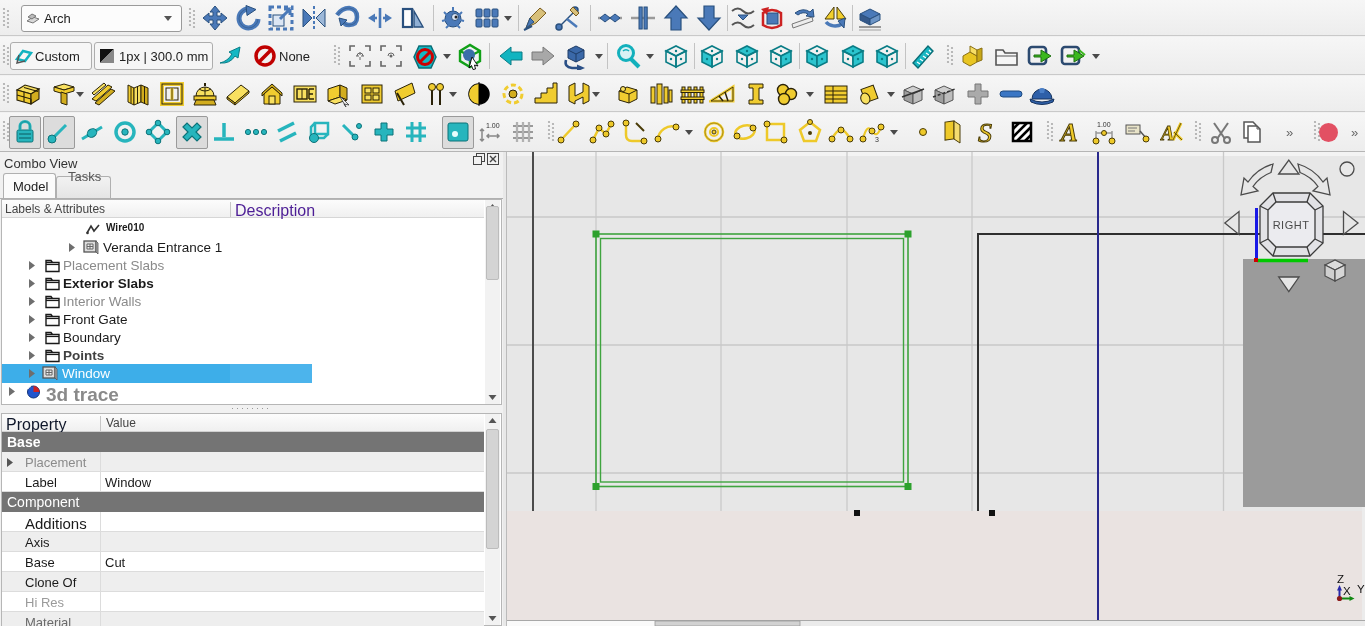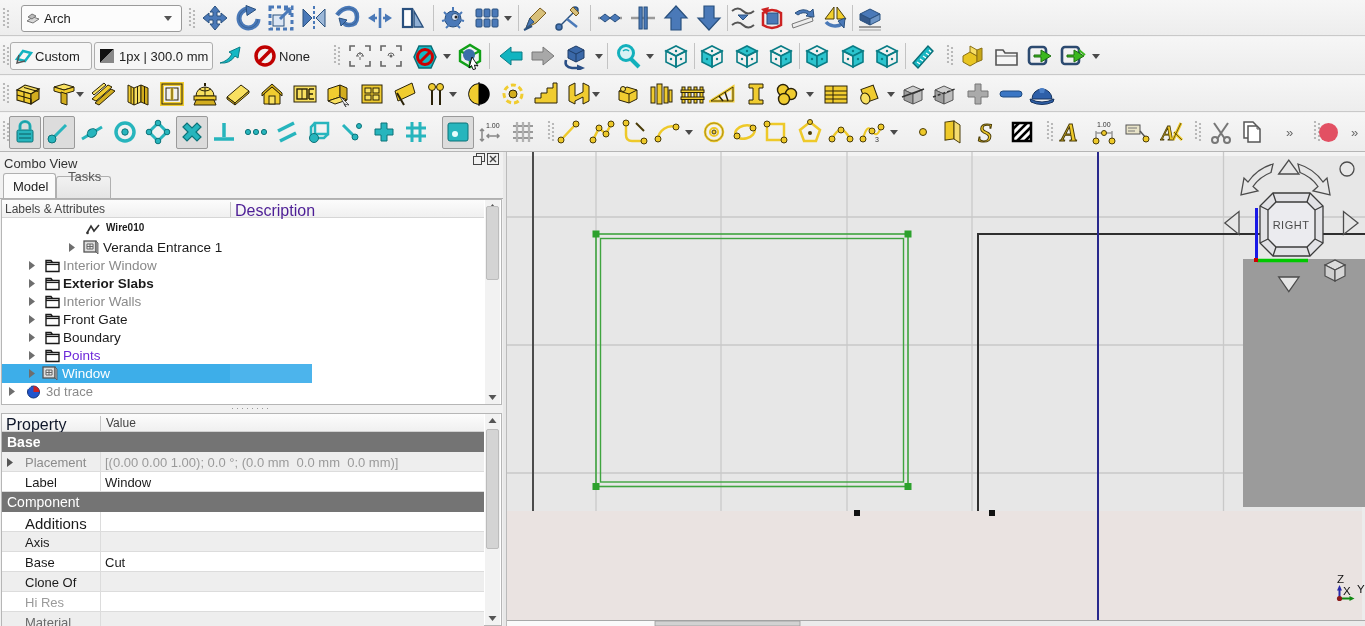--- a/index.html
+++ b/index.html
@@ -880,21 +880,21 @@
       <path d="M4 4 h6 v5 h-6 Z M7 4 v5 M4 6.5 h6" stroke="#666" fill="#eee"></path>
     </svg>
 <div style="position:absolute;left:103px;top:240px;font-size:13.5px;color:#1a1a1a;font-weight:normal">Veranda Entrance 1</div>
 <svg style="position:absolute;left:28px;top:261px" width="8" height="9">
       <path d="M1 0 L7 4.5 L1 9 Z" fill="#6e6e6e"></path>
     </svg>
 <svg style="position:absolute;left:45px;top:259px" width="15" height="14">
       <path d="M1 3.5 L1 12.5 L14 12.5 L14 3.5 Z M1 3.5 L1 1.5 L6 1.5 L7.5 3.5" fill="#fdfdfd" stroke="#1a1a1a" stroke-width="1.4"></path>
       <path d="M1 5.5 L14 5.5" stroke="#1a1a1a" stroke-width="1.2"></path>
     </svg>
-<div style="position:absolute;left:63px;top:258px;font-size:13.5px;color:#8a8a8a;font-weight:normal">Interior Window</div>
+<div style="position:absolute;left:63px;top:258px;font-size:13.5px;color:#8a8a8a;font-weight:normal">Placement Slabs</div>
 <svg style="position:absolute;left:28px;top:279px" width="8" height="9">
       <path d="M1 0 L7 4.5 L1 9 Z" fill="#6e6e6e"></path>
     </svg>
 <svg style="position:absolute;left:45px;top:277px" width="15" height="14">
       <path d="M1 3.5 L1 12.5 L14 12.5 L14 3.5 Z M1 3.5 L1 1.5 L6 1.5 L7.5 3.5" fill="#fdfdfd" stroke="#1a1a1a" stroke-width="1.4"></path>
       <path d="M1 5.5 L14 5.5" stroke="#1a1a1a" stroke-width="1.2"></path>
     </svg>
 <div style="position:absolute;left:63px;top:276px;font-size:13.5px;color:#1a1a1a;font-weight:bold">Exterior Slabs</div>
 <svg style="position:absolute;left:28px;top:297px" width="8" height="9">
       <path d="M1 0 L7 4.5 L1 9 Z" fill="#6e6e6e"></path>
@@ -920,41 +920,41 @@
       <path d="M1 5.5 L14 5.5" stroke="#1a1a1a" stroke-width="1.2"></path>
     </svg>
 <div style="position:absolute;left:63px;top:330px;font-size:13.5px;color:#1a1a1a;font-weight:normal">Boundary</div>
 <svg style="position:absolute;left:28px;top:351px" width="8" height="9">
       <path d="M1 0 L7 4.5 L1 9 Z" fill="#6e6e6e"></path>
     </svg>
 <svg style="position:absolute;left:45px;top:349px" width="15" height="14">
       <path d="M1 3.5 L1 12.5 L14 12.5 L14 3.5 Z M1 3.5 L1 1.5 L6 1.5 L7.5 3.5" fill="#fdfdfd" stroke="#1a1a1a" stroke-width="1.4"></path>
       <path d="M1 5.5 L14 5.5" stroke="#1a1a1a" stroke-width="1.2"></path>
     </svg>
-<div style="position:absolute;left:63px;top:348px;font-size:13.5px;color:#6d28d9;font-weight:normal">Points</div>
+<div style="position:absolute;left:63px;top:348px;font-size:13.5px;color:#404040;font-weight:bold">Points</div>
 <div style="position:absolute;left:2px;top:364px;width:228px;height:19px;background:#3daee9"></div>
 <div style="position:absolute;left:230px;top:364px;width:82px;height:19px;background:#4cb4ec"></div>
 <svg style="position:absolute;left:28px;top:369px" width="8" height="9">
       <path d="M1 0 L7 4.5 L1 9 Z" fill="#6e6e6e"></path>
     </svg>
 <svg style="position:absolute;left:42px;top:366px" width="16" height="15">
       <rect x="1" y="1" width="12" height="11" fill="#ddd" stroke="#555" stroke-width="1.3"></rect>
       <path d="M13 1 L15 3 L15 14 L13 12 Z" fill="#aaa" stroke="#555" stroke-width="0.8"></path>
       <path d="M4 4 h6 v5 h-6 Z M7 4 v5 M4 6.5 h6" stroke="#666" fill="#eee"></path>
     </svg>
 <div style="position:absolute;left:62px;top:366px;font-size:13.5px;color:#fff;font-weight:normal">Window</div>
 <svg style="position:absolute;left:8px;top:387px" width="8" height="9">
       <path d="M1 0 L7 4.5 L1 9 Z" fill="#6e6e6e"></path>
     </svg>
 <svg style="position:absolute;left:26px;top:384px" width="15" height="15">
       <circle cx="7.5" cy="8" r="6" fill="#2255cc" stroke="#11337a"></circle>
       <path d="M7.5 2 A 6 6 0 0 1 13.5 8 L7.5 8 Z" fill="#cc2222"></path>
       <path d="M2 5 a 6 6 0 0 1 3 -2.6" stroke="#eee" fill="none"></path>
     </svg>
-<div style="position:absolute;left:46px;top:384px;font-size:13px;color:#8a8a8a;font-weight:normal">3d trace</div>
+<div style="position:absolute;left:46px;top:384px;font-size:19px;color:#8a8a8a;font-weight:bold">3d trace</div>
 <div style="position:absolute;left:485px;top:200px;width:15px;height:204px;background:#f2f2f2"></div>
 <svg style="position:absolute;left:485px;top:200px" width="15" height="14">
       <path d="M7.5 4 L11.5 9 L3.5 9 Z" fill="#555"></path>
     </svg>
 <svg style="position:absolute;left:485px;top:390px" width="15" height="14">
       <path d="M3.5 5 L11.5 5 L7.5 10 Z" fill="#555"></path>
     </svg>
 <div style="position:absolute;left:486px;top:206px;width:13px;height:74px;background:#d4d4d4;border:1px solid #bcbcbc;border-radius:2px"></div>
 <div style="position:absolute;left:230px;top:407px;width:40px;height:3px;background:radial-gradient(circle 1px, #999 1px, transparent 1px) 0 0/5px 3px repeat-x"></div>
 <div style="position:absolute;left:1px;top:413px;width:501px;height:213px;background:#fff;border:1px solid #b6b6b6"></div>
@@ -963,21 +963,20 @@
 <div style="position:absolute;left:6px;top:416px;font-size:16px;color:#0f172a">Property</div>
 <div style="position:absolute;left:106px;top:416px;font-size:12px;color:#444">Value</div>
 <div style="position:absolute;left:2px;top:432px;width:482px;height:20px;background:#747474"></div>
 <div style="position:absolute;left:7px;top:434px;font-size:14px;font-weight:bold;color:#fff">Base</div>
 <div style="position:absolute;left:2px;top:452px;width:482px;height:20px;background:#eeeeee;border-bottom:1px solid #dcdcdc"></div>
 <div style="position:absolute;left:100px;top:452px;width:1px;height:20px;background:#dcdcdc"></div>
 <svg style="position:absolute;left:6px;top:458px" width="8" height="9">
       <path d="M1 0 L7 4.5 L1 9 Z" fill="#555"></path>
     </svg>
 <div style="position:absolute;left:25px;top:455px;font-size:13px;color:#8b8b8b">Placement</div>
-<div style="position:absolute;left:105px;top:455px;font-size:13px;color:#9a9a9a;white-space:nowrap">[(0.00 0.00 1.00); 0.0 °; (0.0 mm&nbsp; 0.0 mm&nbsp; 0.0 mm)]</div>
 <div style="position:absolute;left:2px;top:472px;width:482px;height:20px;background:#ffffff;border-bottom:1px solid #dcdcdc"></div>
 <div style="position:absolute;left:100px;top:472px;width:1px;height:20px;background:#dcdcdc"></div>
 <div style="position:absolute;left:25px;top:475px;font-size:13px;color:#1a1a1a">Label</div>
 <div style="position:absolute;left:105px;top:475px;font-size:13px;color:#1a1a1a;white-space:nowrap">Window</div>
 <div style="position:absolute;left:2px;top:492px;width:482px;height:20px;background:#747474"></div>
 <div style="position:absolute;left:7px;top:494px;font-size:14px;font-weight:normal;color:#fff">Component</div>
 <div style="position:absolute;left:2px;top:512px;width:482px;height:20px;background:#ffffff;border-bottom:1px solid #dcdcdc"></div>
 <div style="position:absolute;left:100px;top:512px;width:1px;height:20px;background:#dcdcdc"></div>
 <div style="position:absolute;left:25px;top:515px;font-size:15px;color:#1a1a1a">Additions</div>
 <div style="position:absolute;left:2px;top:532px;width:482px;height:20px;background:#eeeeee;border-bottom:1px solid #dcdcdc"></div>

